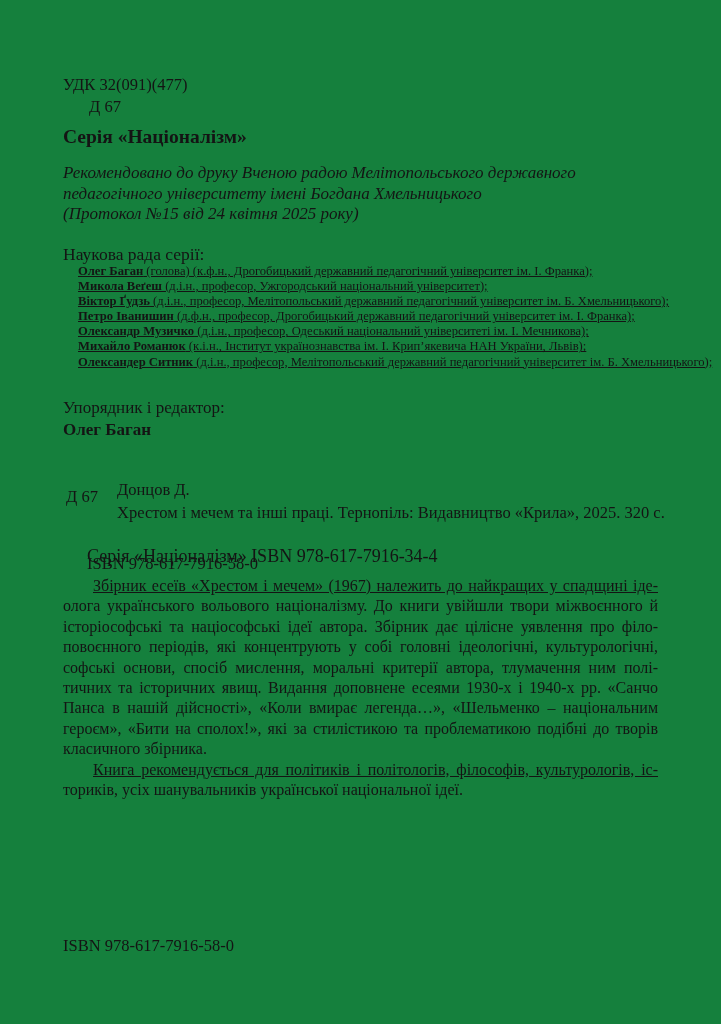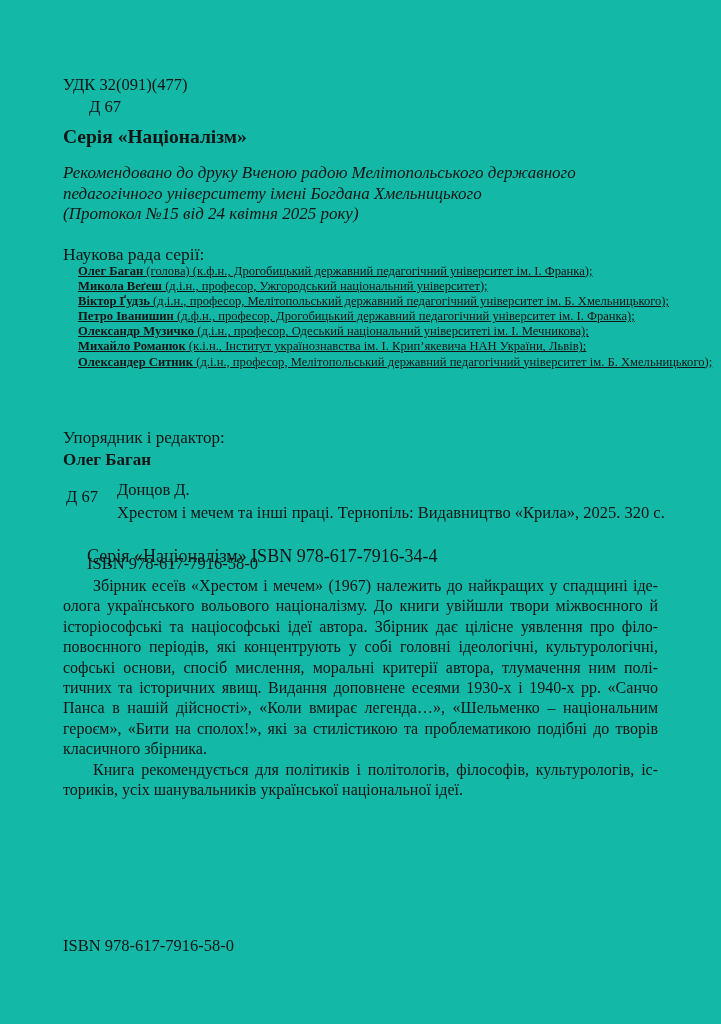--- a/index.html
+++ b/index.html
@@ -1,50 +1,50 @@
 <!DOCTYPE html>
 <html><head>
 <meta charset="utf-8">
 <style>
   html,body { margin:0; padding:0; background:#e8e8e8; }
   .page {
     position:relative;
     width:721px; height:1024px;
     margin:0 auto;
-    background:#14b8a6;
+    background:#15803d;
     color:#141414;
     font-family:"Liberation Serif", serif;
     overflow:hidden;
   }
   .abs { position:absolute; }
   .center { text-align:left; }
   .bold { font-weight:bold; }
 
   #udk-block { left:63px; top:74px; font-size:16.5px; line-height:22px; }
   #udk-code { padding-left:26px; }
 
   #series-title { left:63px; top:126px; width:595px; font-size:19.5px; font-weight:bold; }
 
   #recommendation { left:63px; top:163px; width:595px; font-size:17px; line-height:20.5px; font-style:italic; }
 
   #council-heading { left:63px; top:244px; width:595px; font-size:17.5px; font-weight:normal; }
 
   #council-list { left:78px; top:264px; width:597px; font-size:12.6px; line-height:15.1px; white-space:nowrap;text-decoration:underline; }
   #council-list .member-name { font-weight:bold; }
 
-  #editor-block { left:63px; top:397px; width:595px; font-size:17px; line-height:21.5px;margin-top:30px; }
+  #editor-block { left:63px; top:397px; width:595px; font-size:17px; line-height:21.5px; }
 
   #catalog-code { left:66px; top:487px; font-size:16.5px; }
   #catalog-card { left:117px; top:478px; width:545px; font-size:16.5px; line-height:23px; white-space:nowrap; }
   #series-isbn { left:87px; top:526px; font-size:18px;margin-top:20px; }
   #book-isbn { left:87px; top:554px; font-size:16.5px; }
 
   #annotation { left:63px; top:576px; width:595px; font-size:16px; line-height:20.4px; }
   #annotation .jl { text-align:justify; text-align-last:justify; }
-  #annotation .ind { text-indent:30px; }
+  #annotation .ind { text-indent:30px;text-decoration:underline; }
 
   #copyright-block { left:471px; top:884px; font-size:15.5px; line-height:19.6px; white-space:nowrap; }
   #copyright-block .cont { padding-left:13px; }
 
   #footer-isbn { left:63px; top:936px; font-size:16.5px; }
 </style>
 </head>
 <body>
 
 <div class="page">

